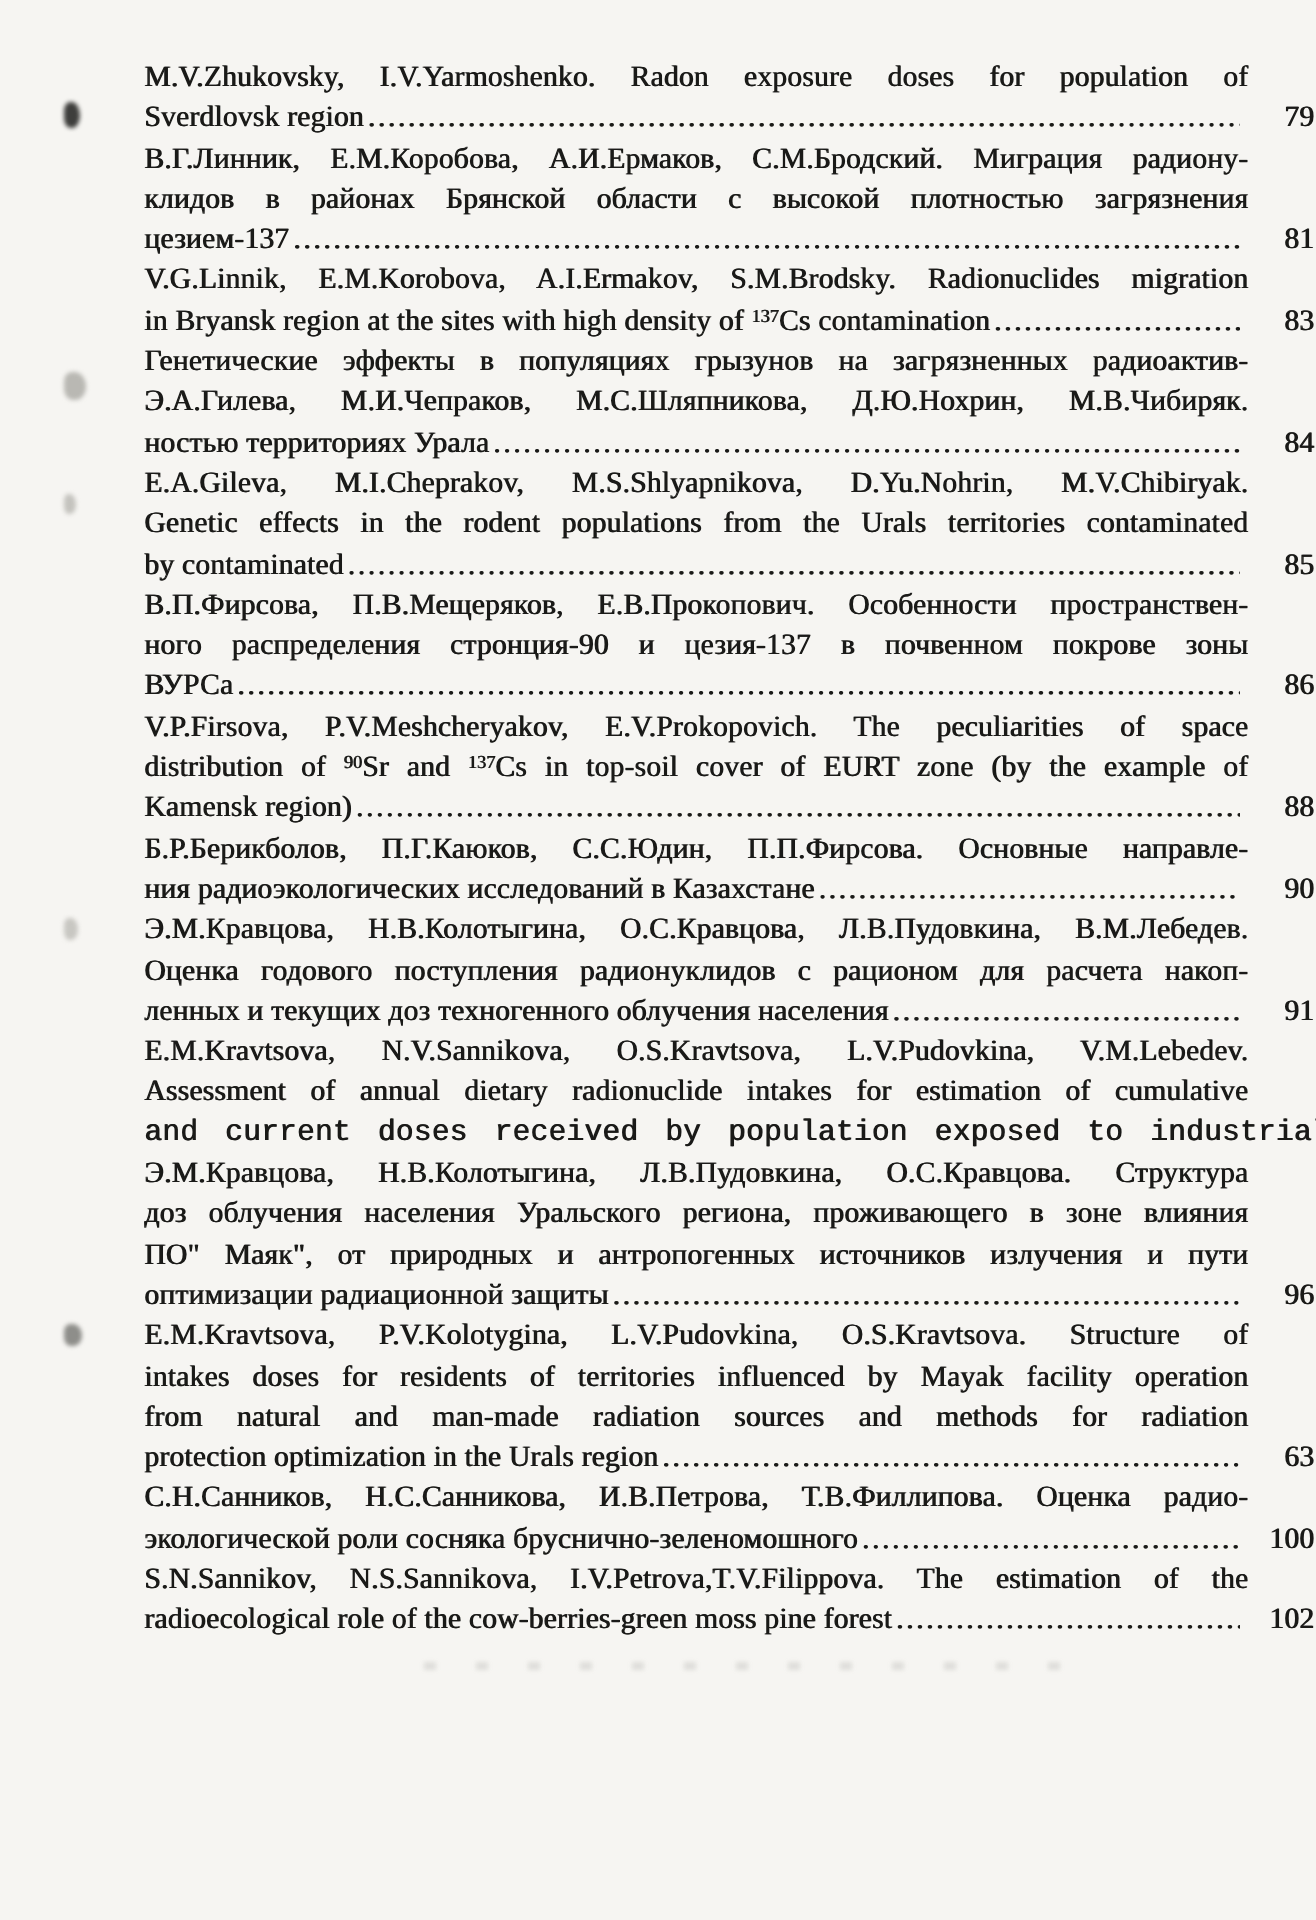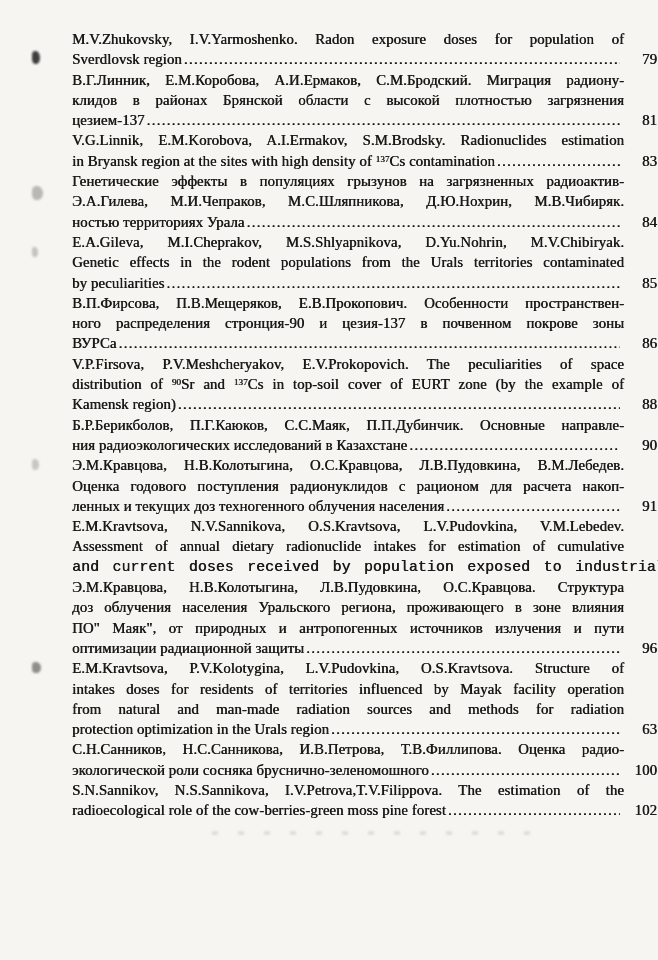--- a/index.html
+++ b/index.html
@@ -100,41 +100,41 @@
       <div class="entry">
         <div class="line just">В.Г.Линник, Е.М.Коробова, А.И.Ермаков, С.М.Бродский. Миграция радиону-</div>
         <div class="line just">клидов в районах Брянской области с высокой плотностью загрязнения</div>
         <div class="line last">
           <span class="txt">цезием-137</span>
           <span class="dots">............................................................................................................................................................................................................................................................................................................</span>
           <span class="pg">81</span>
         </div>
       </div>
       <div class="entry">
-        <div class="line just">V.G.Linnik, E.M.Korobova, A.I.Ermakov, S.M.Brodsky. Radionuclides estimation</div>
+        <div class="line just">V.G.Linnik, E.M.Korobova, A.I.Ermakov, S.M.Brodsky. Radionuclides migration</div>
         <div class="line last">
           <span class="txt">in Bryansk region at the sites with high density of <sup>137</sup>Cs contamination</span>
           <span class="dots">............................................................................................................................................................................................................................................................................................................</span>
           <span class="pg">83</span>
         </div>
       </div>
       <div class="entry">
         <div class="line just">Генетические эффекты в популяциях грызунов на загрязненных радиоактив-</div>
         <div class="line just">Э.А.Гилева, М.И.Чепраков, М.С.Шляпникова, Д.Ю.Нохрин, М.В.Чибиряк.</div>
         <div class="line last">
           <span class="txt">ностью территориях Урала</span>
           <span class="dots">............................................................................................................................................................................................................................................................................................................</span>
           <span class="pg">84</span>
         </div>
       </div>
       <div class="entry">
         <div class="line just">E.A.Gileva, M.I.Cheprakov, M.S.Shlyapnikova, D.Yu.Nohrin, M.V.Chibiryak.</div>
         <div class="line just">Genetic effects in the rodent populations from the Urals territories contaminated</div>
         <div class="line last">
-          <span class="txt">by peculiarities</span>
+          <span class="txt">by contaminated</span>
           <span class="dots">............................................................................................................................................................................................................................................................................................................</span>
           <span class="pg">85</span>
         </div>
       </div>
       <div class="entry">
         <div class="line just">В.П.Фирсова, П.В.Мещеряков, Е.В.Прокопович. Особенности пространствен-</div>
         <div class="line just">ного распределения стронция-90 и цезия-137 в почвенном покрове зоны</div>
         <div class="line last">
           <span class="txt">ВУРСа</span>
           <span class="dots">............................................................................................................................................................................................................................................................................................................</span>
@@ -144,21 +144,21 @@
       <div class="entry">
         <div class="line just">V.P.Firsova, P.V.Meshcheryakov, E.V.Prokopovich. The peculiarities of space</div>
         <div class="line just">distribution of <sup>90</sup>Sr and <sup>137</sup>Cs in top-soil cover of EURT zone (by the example of</div>
         <div class="line last">
           <span class="txt">Kamensk region)</span>
           <span class="dots">............................................................................................................................................................................................................................................................................................................</span>
           <span class="pg">88</span>
         </div>
       </div>
       <div class="entry">
-        <div class="line just">Б.Р.Берикболов, П.Г.Каюков, С.С.Маяк, П.П.Дубинчик. Основные направле-</div>
+        <div class="line just">Б.Р.Берикболов, П.Г.Каюков, С.С.Юдин, П.П.Фирсова. Основные направле-</div>
         <div class="line last">
           <span class="txt">ния радиоэкологических исследований в Казахстане</span>
           <span class="dots">............................................................................................................................................................................................................................................................................................................</span>
           <span class="pg">90</span>
         </div>
       </div>
       <div class="entry">
         <div class="line just">Э.М.Кравцова, Н.В.Колотыгина, О.С.Кравцова, Л.В.Пудовкина, В.М.Лебедев.</div>
         <div class="line just">Оценка годового поступления радионуклидов с рационом для расчета накоп-</div>
         <div class="line last">

